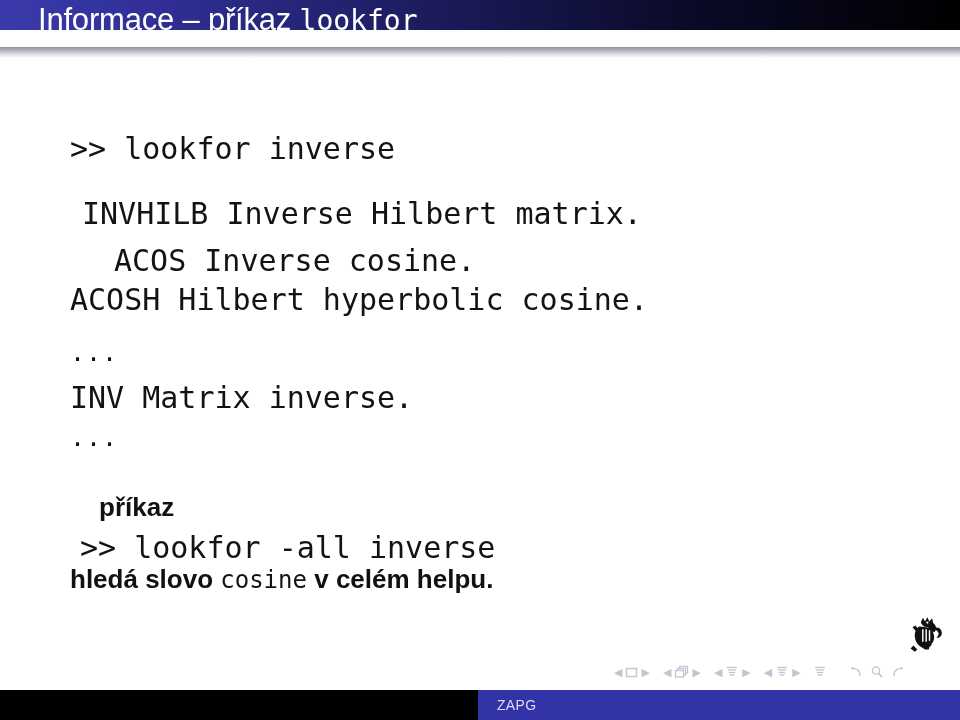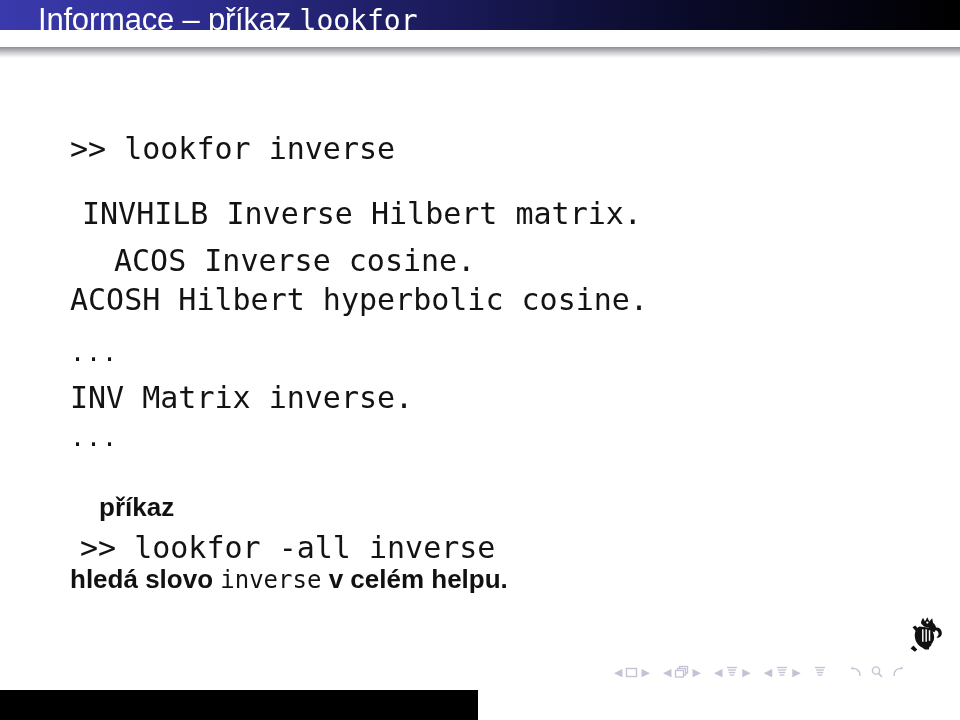--- a/index.html
+++ b/index.html
@@ -179,21 +179,21 @@
   <div class="dots row-dots1">...</div>
 
   <div class="mono-line row-out4">INV Matrix inverse.</div>
 
   <div class="dots row-dots2">...</div>
 
   <div class="sans-line row-label">příkaz</div>
 
   <div class="mono-line row-cmd">&gt;&gt; lookfor -all inverse</div>
 
-  <div class="sans-line row-desc"><span>hledá slovo </span><span class="mono">inverse</span><span> v celém helpu.</span></div>
+  <div class="sans-line row-desc"><span>hledá slovo </span><span class="mono">cosine</span><span> v celém helpu.</span></div>
 
 </div>
 
 <div class="logo">
   <svg viewBox="0 0 100 100" width="48" height="48" aria-hidden="true">
     <g fill="#111111">
 
       <path d="M44 20 L48 12 L52 20 L57 11 L61 20 L67 13 L69 23 C69 23 74 26 75 32 C76 38 72 42 72 42
                L66 40 L60 33 L50 30 L44 24 Z"></path>
 
@@ -299,13 +299,16 @@
         <path d="M3 11 C3 5 7 3 10.5 3.5" fill="none" stroke="#c3c3d4" stroke-width="1.4"></path>
         <path d="M11 1.5 L12 4 L8.5 4.6 Z" fill="#c3c3d4"></path>
       </svg>
     </span>
   </div>
 
 </div>
 
 <div class="footer">
   <div class="footer-left"></div>
+  <div class="footer-right">
+    <span class="footer-label">ZAPG</span>
+  </div>
 </div>
 
 </body></html>

